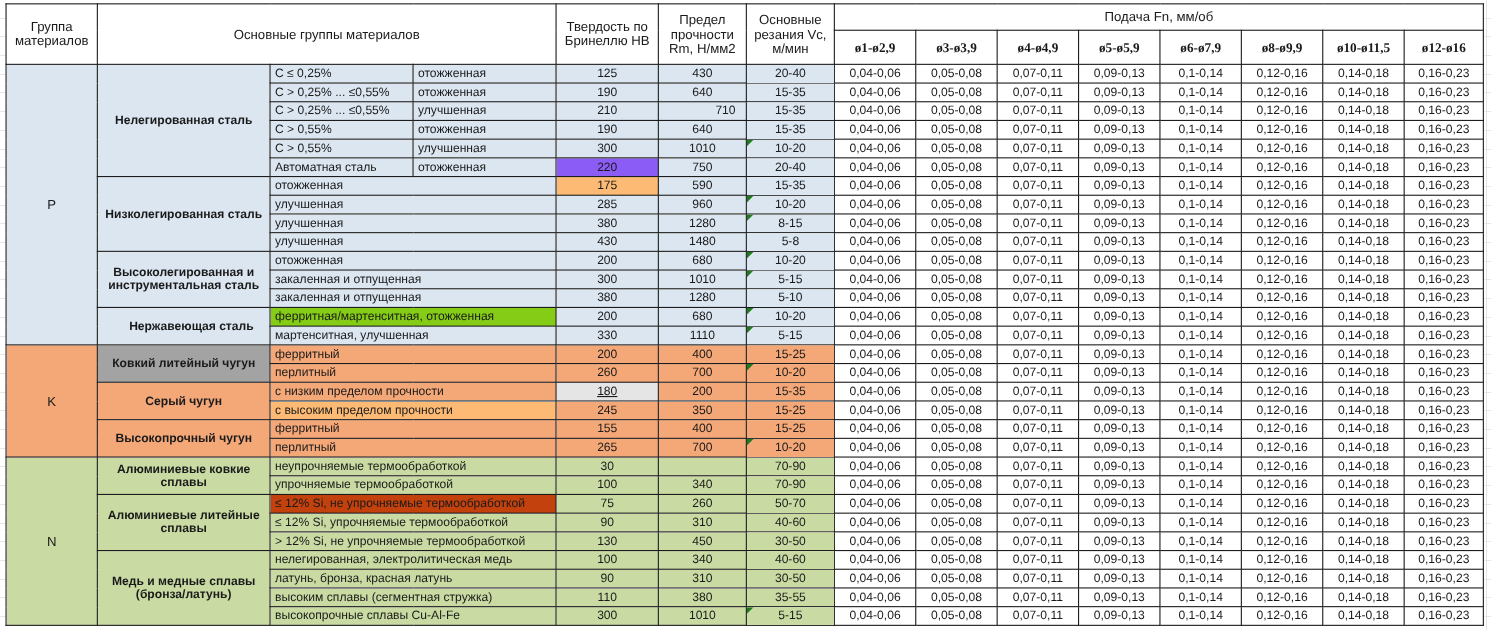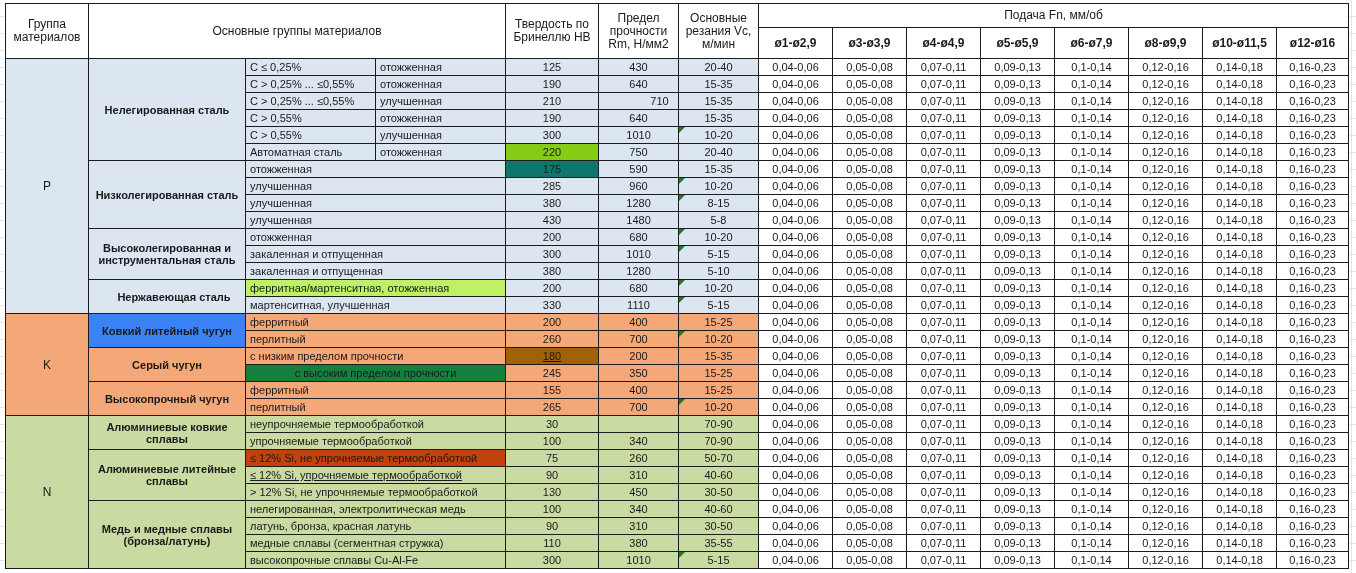--- a/index.html
+++ b/index.html
@@ -18,21 +18,21 @@
     border-collapse:collapse; table-layout:fixed; width:1343px; background:#fff;
   }
   th, td { border:1px solid #1c1c1c; overflow:hidden; }
 
   thead tr.top-h { height:24px; }
   thead tr.dia-h { height:31px; }
   th.h {
     font-size:12px; font-weight:normal; text-align:center; vertical-align:middle;
     background:#fff; padding:1px 2px; white-space:normal; line-height:13px;
   }
-  th.dia { font-weight:bold; white-space:nowrap; }
+  th.dia { font-weight:bold; white-space:nowrap;font-family:Liberation Serif, serif; }
 
   tbody tr { height:17px; }
   tbody td {
     font-size:11px; text-align:center; vertical-align:middle;
     padding:0 2px; white-space:nowrap; line-height:16px;
   }
   td.letter { font-size:12px; }
   td.gname  { white-space:normal; line-height:12px; padding:0 2px;font-weight:bold; }
   td.desc   { text-align:left; padding:0 4px; }
   td.vc     { position:relative; }
@@ -158,36 +158,36 @@
           <td class="feed">0,07-0,11</td>
           <td class="feed">0,09-0,13</td>
           <td class="feed">0,1-0,14</td>
           <td class="feed">0,12-0,16</td>
           <td class="feed">0,14-0,18</td>
           <td class="feed">0,16-0,23</td>
         </tr>
         <tr>
           <td class="desc" style="background: rgb(220, 230, 241);">Автоматная сталь</td>
           <td class="desc" style="background: rgb(220, 230, 241);">отожженная</td>
-          <td class="num" style="background: #84cc16;">220</td>
+          <td class="num" style="background: #8b5cf6;">220</td>
           <td class="num" style="background: rgb(220, 230, 241);">750</td>
           <td class="vc" style="background: rgb(220, 230, 241);">20-40</td>
           <td class="feed">0,04-0,06</td>
           <td class="feed">0,05-0,08</td>
           <td class="feed">0,07-0,11</td>
           <td class="feed">0,09-0,13</td>
           <td class="feed">0,1-0,14</td>
           <td class="feed">0,12-0,16</td>
           <td class="feed">0,14-0,18</td>
           <td class="feed">0,16-0,23</td>
         </tr>
         <tr>
           <td class="gname" rowspan="4" style="background: rgb(220, 230, 241);">Низколегированная сталь</td>
           <td class="desc" colspan="2" style="background: rgb(220, 230, 241);">отожженная</td>
-          <td class="num" style="background: #0f766e;">175</td>
+          <td class="num" style="background: #fdba74;">175</td>
           <td class="num" style="background: rgb(220, 230, 241);">590</td>
           <td class="vc" style="background: rgb(220, 230, 241);">15-35</td>
           <td class="feed">0,04-0,06</td>
           <td class="feed">0,05-0,08</td>
           <td class="feed">0,07-0,11</td>
           <td class="feed">0,09-0,13</td>
           <td class="feed">0,1-0,14</td>
           <td class="feed">0,12-0,16</td>
           <td class="feed">0,14-0,18</td>
           <td class="feed">0,16-0,23</td>
@@ -272,21 +272,21 @@
           <td class="feed">0,05-0,08</td>
           <td class="feed">0,07-0,11</td>
           <td class="feed">0,09-0,13</td>
           <td class="feed">0,1-0,14</td>
           <td class="feed">0,12-0,16</td>
           <td class="feed">0,14-0,18</td>
           <td class="feed">0,16-0,23</td>
         </tr>
         <tr>
           <td class="gname" rowspan="2" style="background: rgb(220, 230, 241); padding-left: 16px;">Нержавеющая сталь</td>
-          <td class="desc" colspan="2" style="background: #bef264;">ферритная/мартенситная, отожженная</td>
+          <td class="desc" colspan="2" style="background: #84cc16;">ферритная/мартенситная, отожженная</td>
           <td class="num" style="background: rgb(220, 230, 241);">200</td>
           <td class="num" style="background: rgb(220, 230, 241);">680</td>
           <td class="vc marked" style="background: rgb(220, 230, 241);">10-20<span></span></td>
           <td class="feed">0,04-0,06</td>
           <td class="feed">0,05-0,08</td>
           <td class="feed">0,07-0,11</td>
           <td class="feed">0,09-0,13</td>
           <td class="feed">0,1-0,14</td>
           <td class="feed">0,12-0,16</td>
           <td class="feed">0,14-0,18</td>
@@ -301,21 +301,21 @@
           <td class="feed">0,05-0,08</td>
           <td class="feed">0,07-0,11</td>
           <td class="feed">0,09-0,13</td>
           <td class="feed">0,1-0,14</td>
           <td class="feed">0,12-0,16</td>
           <td class="feed">0,14-0,18</td>
           <td class="feed">0,16-0,23</td>
         </tr>
         <tr>
           <td class="letter" rowspan="6" style="background: rgb(244, 168, 120);">K</td>
-          <td class="gname" rowspan="2" style="background: #3b82f6; margin-left: 12px;">Ковкий литейный чугун</td>
+          <td class="gname" rowspan="2" style="background: #a3a3a3; margin-left: 12px;">Ковкий литейный чугун</td>
           <td class="desc" colspan="2" style="background: rgb(244, 168, 120);">ферритный</td>
           <td class="num" style="background: rgb(244, 168, 120);">200</td>
           <td class="num" style="background: rgb(244, 168, 120);">400</td>
           <td class="vc" style="background: rgb(244, 168, 120);">15-25</td>
           <td class="feed">0,04-0,06</td>
           <td class="feed">0,05-0,08</td>
           <td class="feed">0,07-0,11</td>
           <td class="feed">0,09-0,13</td>
           <td class="feed">0,1-0,14</td>
           <td class="feed">0,12-0,16</td>
@@ -332,34 +332,34 @@
           <td class="feed">0,07-0,11</td>
           <td class="feed">0,09-0,13</td>
           <td class="feed">0,1-0,14</td>
           <td class="feed">0,12-0,16</td>
           <td class="feed">0,14-0,18</td>
           <td class="feed">0,16-0,23</td>
         </tr>
         <tr>
           <td class="gname" rowspan="2" style="background: rgb(244, 168, 120);">Серый чугун</td>
           <td class="desc" colspan="2" style="background: rgb(244, 168, 120);">с низким пределом прочности</td>
-          <td class="num" style="background: #a16207; text-decoration: underline;">180</td>
+          <td class="num" style="background: #e5e5e5; text-decoration: underline;">180</td>
           <td class="num" style="background: rgb(244, 168, 120);">200</td>
           <td class="vc" style="background: rgb(244, 168, 120);">15-35</td>
           <td class="feed">0,04-0,06</td>
           <td class="feed">0,05-0,08</td>
           <td class="feed">0,07-0,11</td>
           <td class="feed">0,09-0,13</td>
           <td class="feed">0,1-0,14</td>
           <td class="feed">0,12-0,16</td>
           <td class="feed">0,14-0,18</td>
           <td class="feed">0,16-0,23</td>
         </tr>
         <tr>
-          <td class="desc" colspan="2" style="background: #15803d; text-align: center;">с высоким пределом прочности</td>
+          <td class="desc" colspan="2" style="background: #fdba74;">с высоким пределом прочности</td>
           <td class="num" style="background: rgb(244, 168, 120);">245</td>
           <td class="num" style="background: rgb(244, 168, 120);">350</td>
           <td class="vc" style="background: rgb(244, 168, 120);">15-25</td>
           <td class="feed">0,04-0,06</td>
           <td class="feed">0,05-0,08</td>
           <td class="feed">0,07-0,11</td>
           <td class="feed">0,09-0,13</td>
           <td class="feed">0,1-0,14</td>
           <td class="feed">0,12-0,16</td>
           <td class="feed">0,14-0,18</td>
@@ -433,21 +433,21 @@
           <td class="feed">0,04-0,06</td>
           <td class="feed">0,05-0,08</td>
           <td class="feed">0,07-0,11</td>
           <td class="feed">0,09-0,13</td>
           <td class="feed">0,1-0,14</td>
           <td class="feed">0,12-0,16</td>
           <td class="feed">0,14-0,18</td>
           <td class="feed">0,16-0,23</td>
         </tr>
         <tr>
-          <td class="desc" colspan="2" style="background: rgb(201, 219, 163); text-decoration: underline;">≤ 12% Si, упрочняемые термообработкой</td>
+          <td class="desc" colspan="2" style="background: rgb(201, 219, 163);">≤ 12% Si, упрочняемые термообработкой</td>
           <td class="num" style="background: rgb(201, 219, 163);">90</td>
           <td class="num" style="background: rgb(201, 219, 163);">310</td>
           <td class="vc" style="background: rgb(201, 219, 163);">40-60</td>
           <td class="feed">0,04-0,06</td>
           <td class="feed">0,05-0,08</td>
           <td class="feed">0,07-0,11</td>
           <td class="feed">0,09-0,13</td>
           <td class="feed">0,1-0,14</td>
           <td class="feed">0,12-0,16</td>
           <td class="feed">0,14-0,18</td>
@@ -490,21 +490,21 @@
           <td class="feed">0,04-0,06</td>
           <td class="feed">0,05-0,08</td>
           <td class="feed">0,07-0,11</td>
           <td class="feed">0,09-0,13</td>
           <td class="feed">0,1-0,14</td>
           <td class="feed">0,12-0,16</td>
           <td class="feed">0,14-0,18</td>
           <td class="feed">0,16-0,23</td>
         </tr>
         <tr>
-          <td class="desc" colspan="2" style="background: rgb(201, 219, 163);">медные сплавы (сегментная стружка)</td>
+          <td class="desc" colspan="2" style="background: rgb(201, 219, 163);">высоким сплавы (сегментная стружка)</td>
           <td class="num" style="background: rgb(201, 219, 163);">110</td>
           <td class="num" style="background: rgb(201, 219, 163);">380</td>
           <td class="vc" style="background: rgb(201, 219, 163);">35-55</td>
           <td class="feed">0,04-0,06</td>
           <td class="feed">0,05-0,08</td>
           <td class="feed">0,07-0,11</td>
           <td class="feed">0,09-0,13</td>
           <td class="feed">0,1-0,14</td>
           <td class="feed">0,12-0,16</td>
           <td class="feed">0,14-0,18</td>

